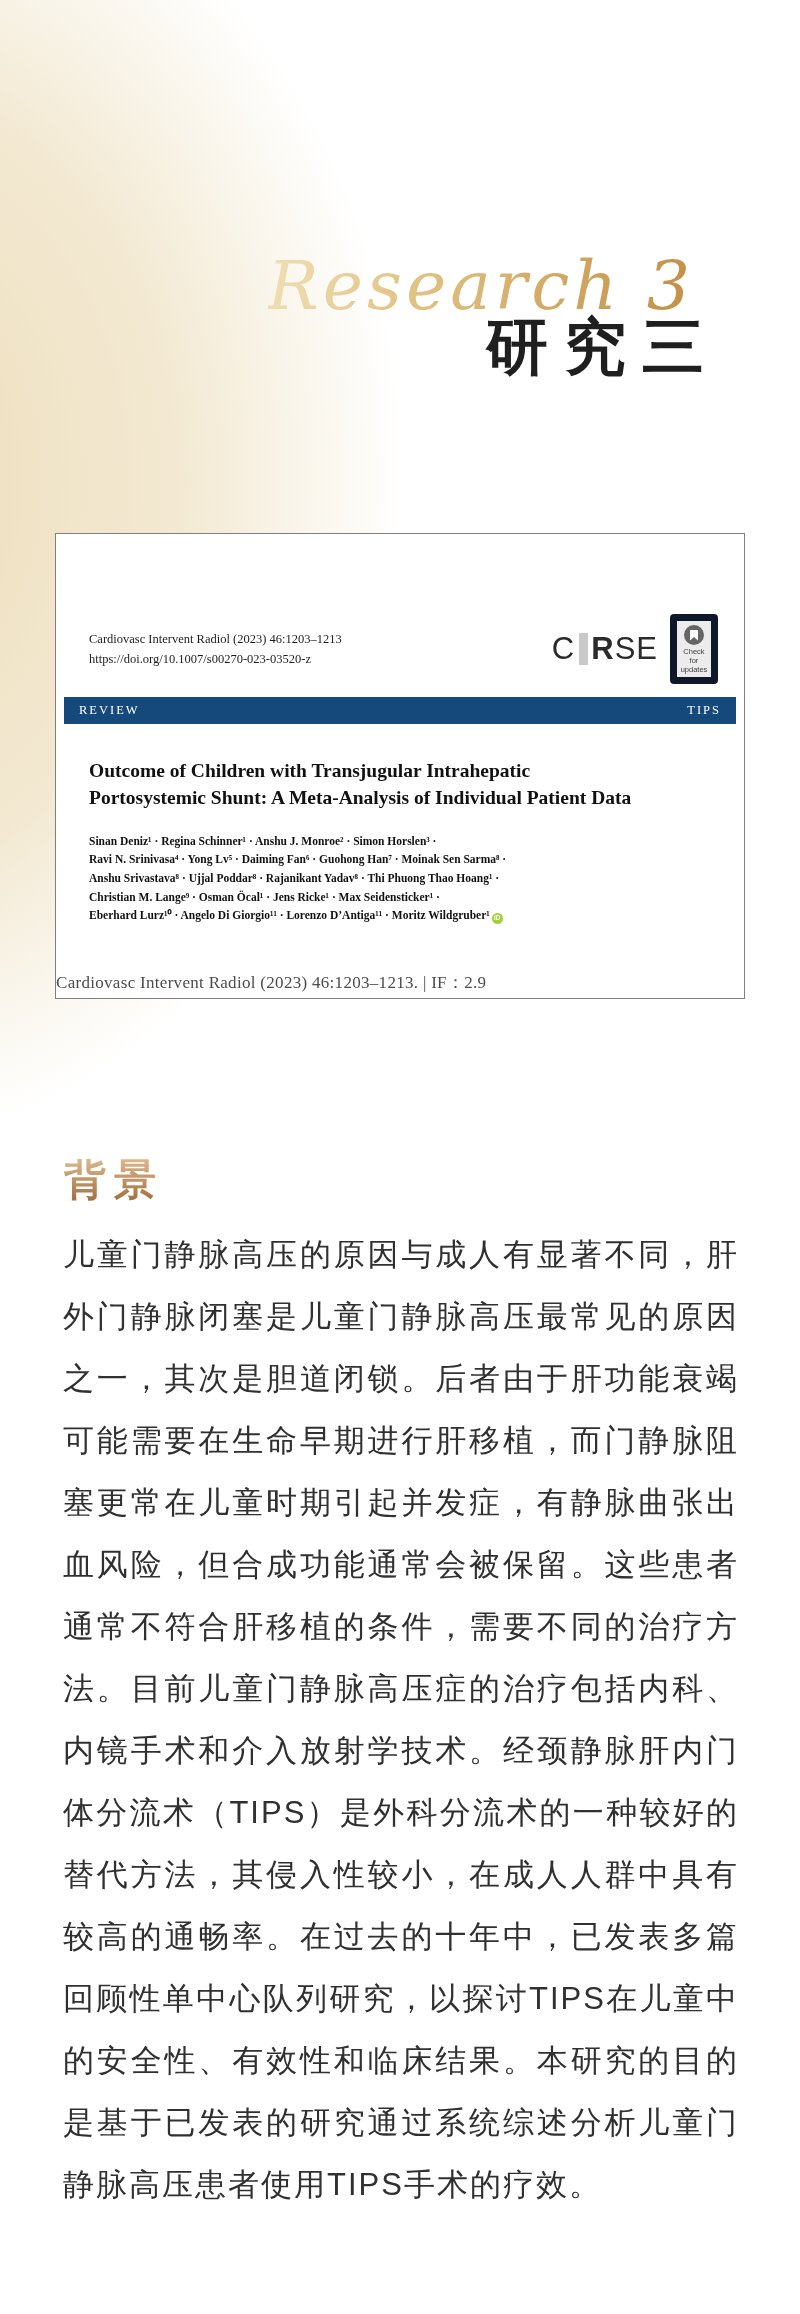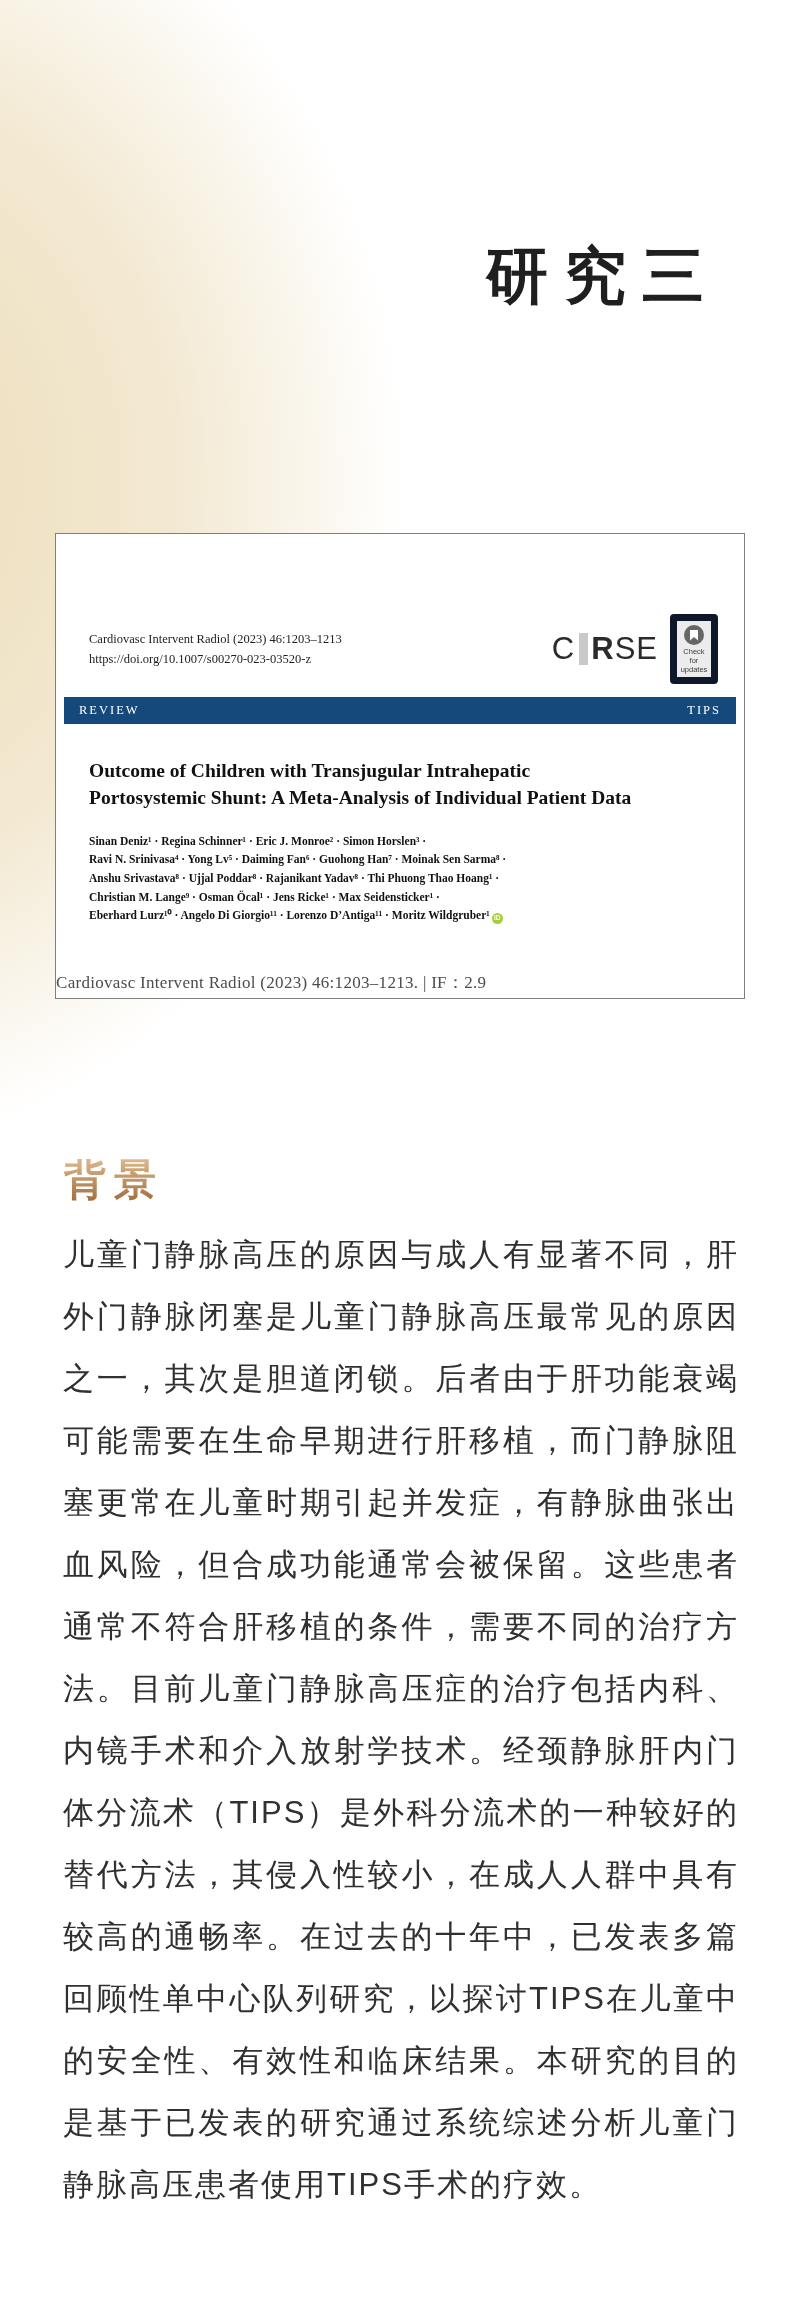--- a/index.html
+++ b/index.html
@@ -177,20 +177,21 @@
     color:#303030;
     text-align:justify;
   }
 </style>
 </head>
 <body>
 
 <div class="page">
 
   <div class="header-block">
+    <div class="script-title">Research 3</div>
     <div class="cn-title">研究三</div>
   </div>
 
   <div class="paper-card">
     <div class="paper-head-row">
       <div class="paper-meta">
         <div>Cardiovasc Intervent Radiol (2023) 46:1203–1213</div>
         <div>https://doi.org/10.1007/s00270-023-03520-z</div>
       </div>
       <div class="paper-logos">
@@ -216,21 +217,21 @@
       <span>REVIEW</span>
       <span>TIPS</span>
     </div>
 
     <div class="paper-title">
       <div>Outcome of Children with Transjugular Intrahepatic</div>
       <div>Portosystemic Shunt: A Meta-Analysis of Individual Patient Data</div>
     </div>
 
     <div class="authors">
-      <div>Sinan Deniz¹ · Regina Schinner¹ · Eric J. Monroe² · Simon Horslen³ ·</div>
+      <div>Sinan Deniz¹ · Regina Schinner¹ · Anshu J. Monroe² · Simon Horslen³ ·</div>
       <div>Ravi N. Srinivasa⁴ · Yong Lv⁵ · Daiming Fan⁶ · Guohong Han⁷ · Moinak Sen Sarma⁸ ·</div>
       <div>Anshu Srivastava⁸ · Ujjal Poddar⁸ · Rajanikant Yadav⁸ · Thi Phuong Thao Hoang¹ ·</div>
       <div>Christian M. Lange⁹ · Osman Öcal¹ · Jens Ricke¹ · Max Seidensticker¹ ·</div>
       <div>
         <span>Eberhard Lurz¹⁰ · Angelo Di Giorgio¹¹ · Lorenzo D’Antiga¹¹ · Moritz Wildgruber¹</span><span class="orcid-badge">iD</span>
       </div>
     </div>
 
     <div class="citation">Cardiovasc Intervent Radiol (2023) 46:1203–1213. | IF：2.9</div>
   </div>

